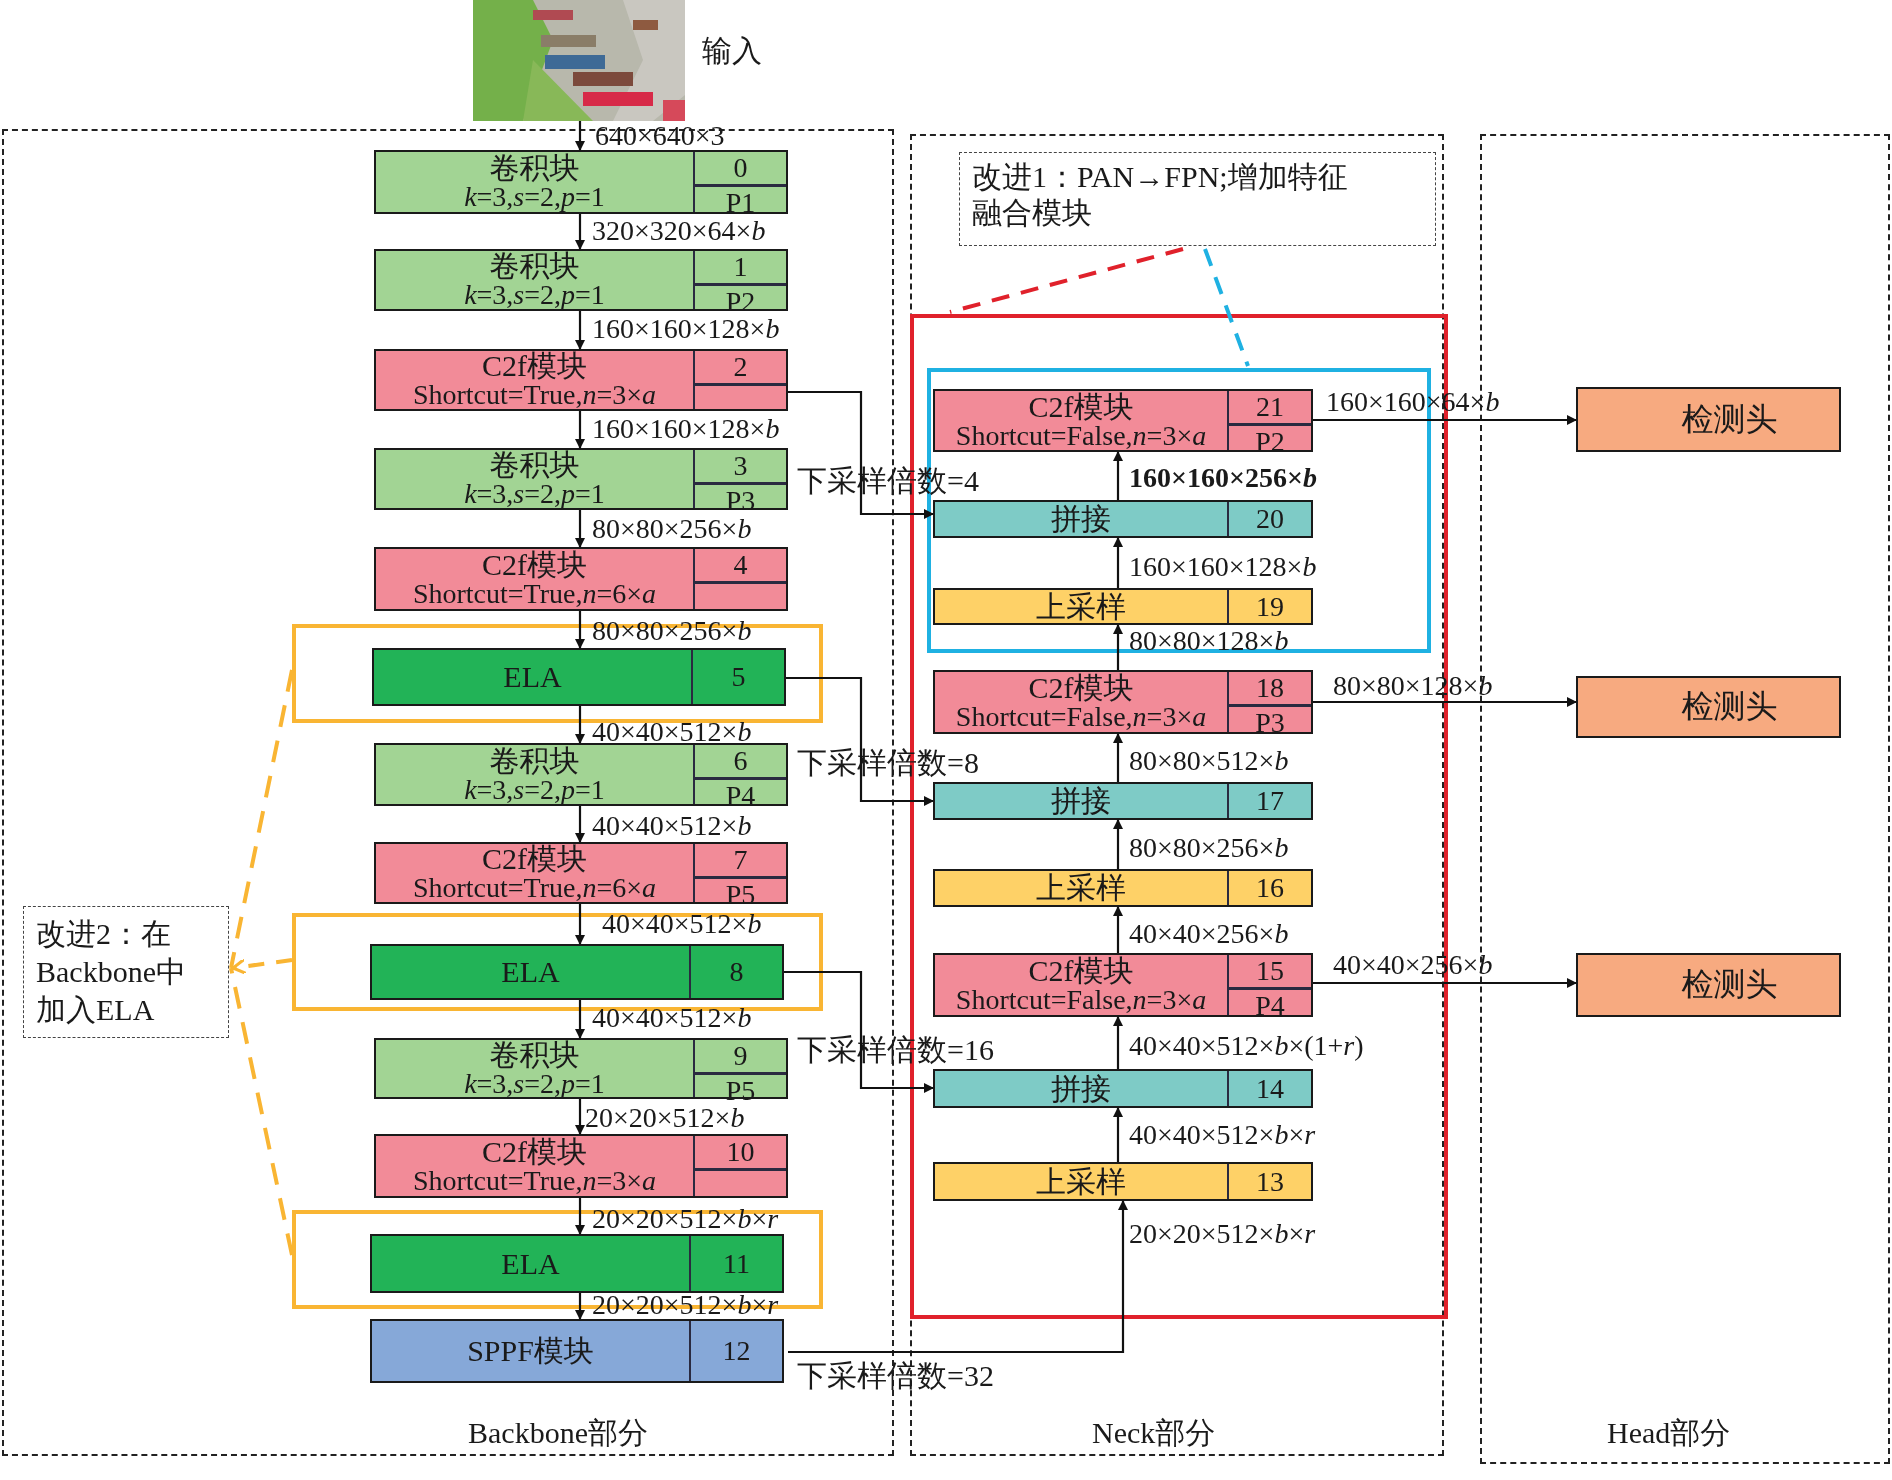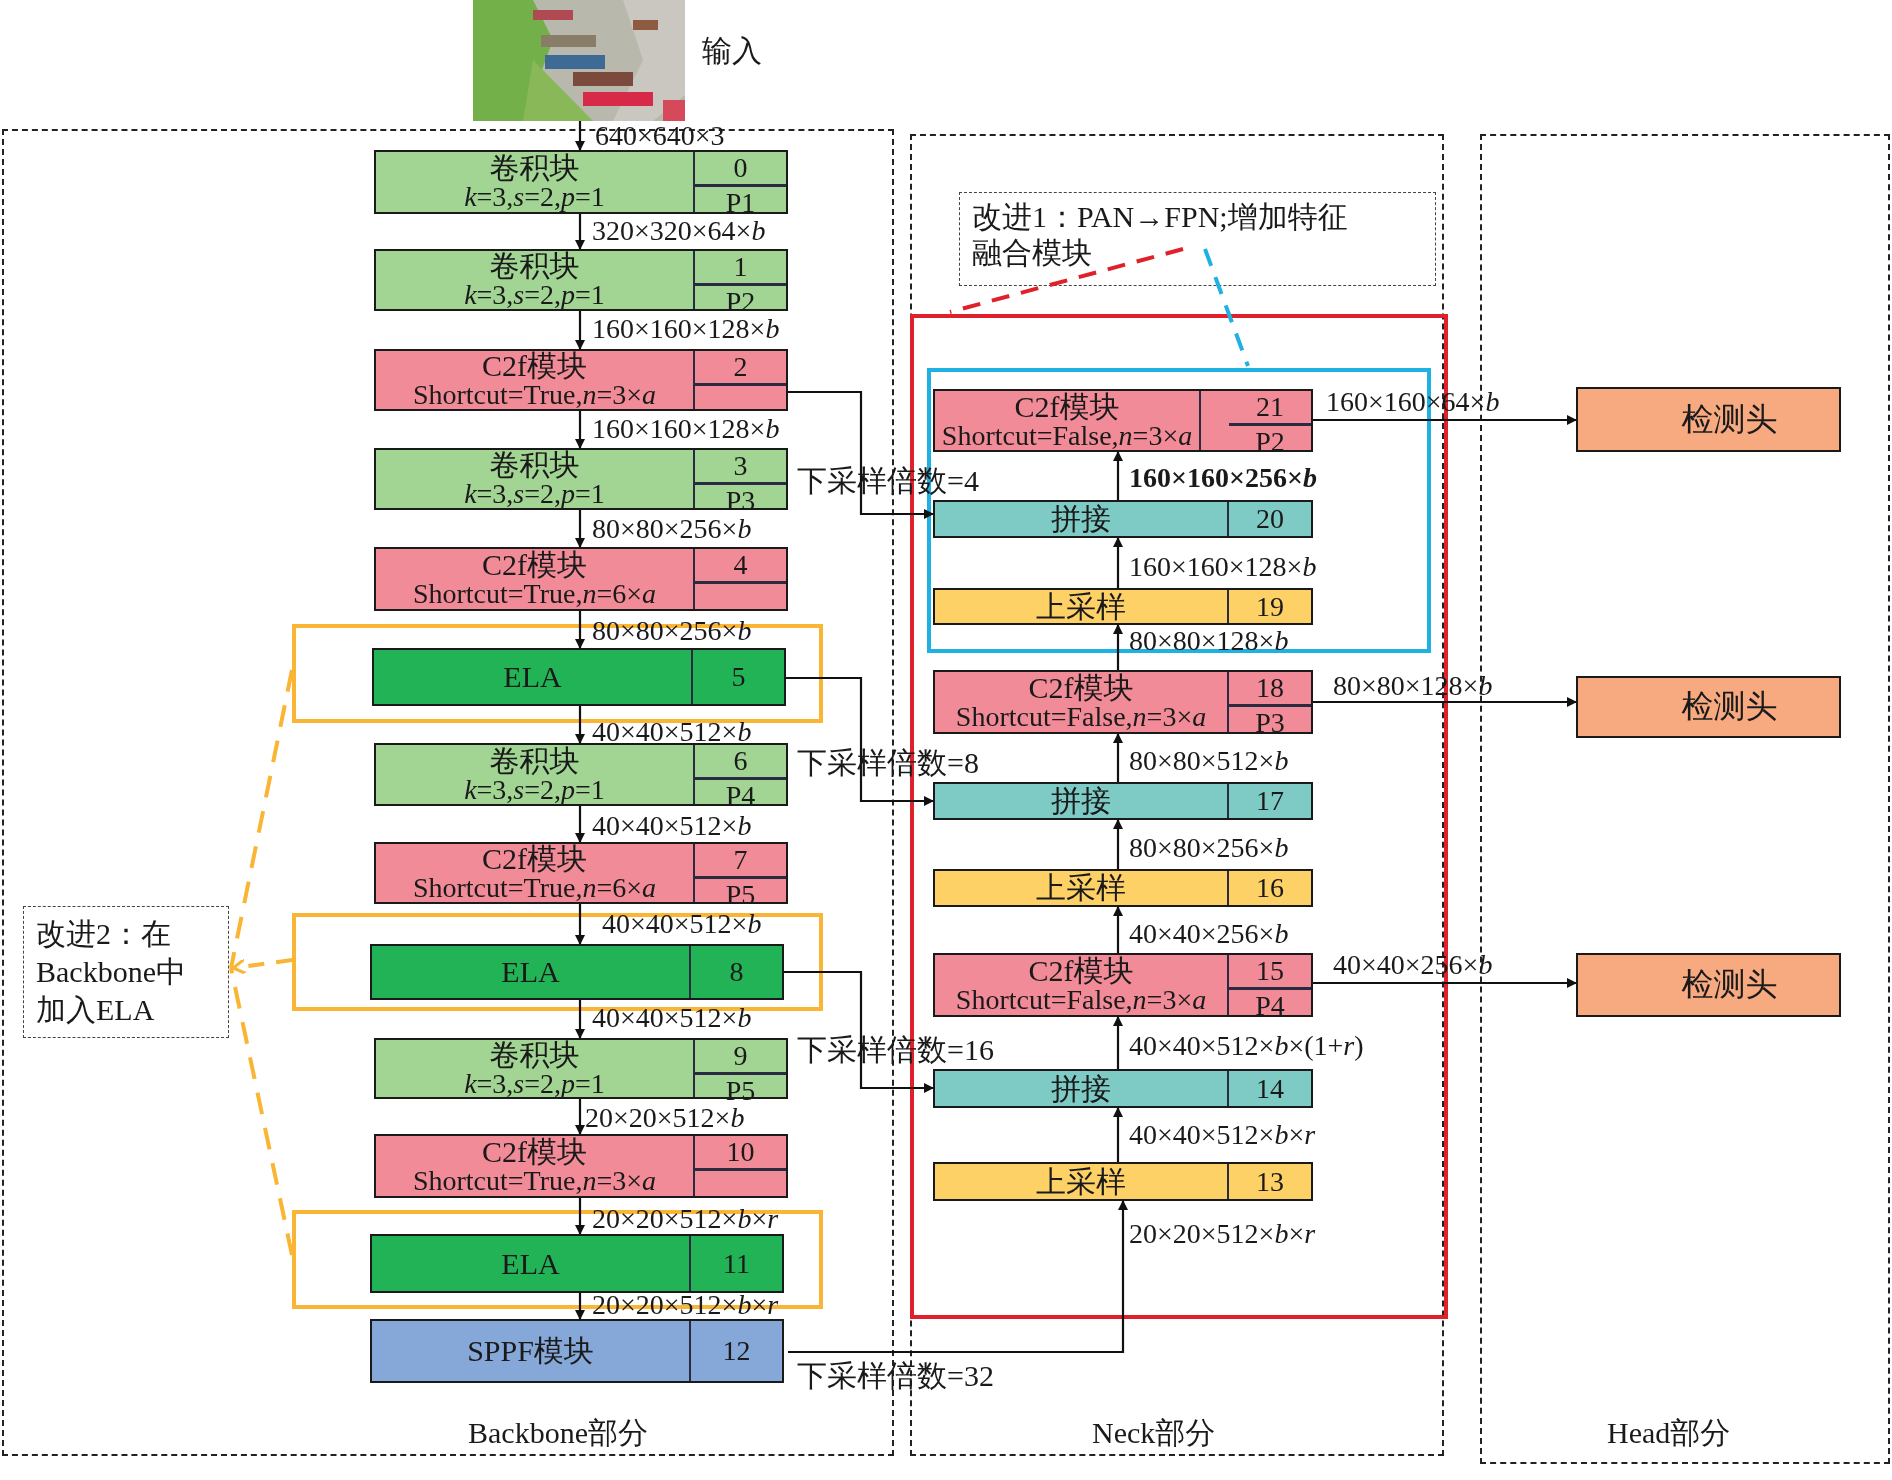--- a/index.html
+++ b/index.html
@@ -57,21 +57,21 @@
   </div>
   <div class="lbl" style="left:702px;top:36px;">输入</div>
 
   <div class="abs" style="left:910px;top:314px;width:538px;height:1005px;border:4px solid #e0212b;"></div>
   <div class="abs" style="left:927px;top:368px;width:504px;height:285px;border:4px solid #1fb1e2;"></div>
 
   <div class="abs" style="left:292px;top:624px;width:531px;height:99px;border:4px solid #f9b533;"></div>
   <div class="abs" style="left:292px;top:913px;width:531px;height:98px;border:4px solid #f9b533;"></div>
   <div class="abs" style="left:292px;top:1210px;width:531px;height:99px;border:4px solid #f9b533;"></div>
 
-  <div class="abs note" style="left:959px;top:152px;width:477px;height:94px;margin-top:40px;">
+  <div class="abs note" style="left:959px;top:152px;width:477px;height:94px;">
     <div>改进1：PAN→FPN;增加特征</div>
     <div>融合模块</div>
   </div>
   <div class="abs note" style="left:23px;top:906px;width:206px;height:132px;padding:8px 12px;line-height:38px;">
     <div>改进2：在</div>
     <div>Backbone中</div>
     <div>加入ELA</div>
   </div>
 
   <div id="bb-blocks" class="backbone">
@@ -197,21 +197,21 @@
           <div class="cell">12</div>
         </div>
       </div>
     </div>
   <div id="neck-blocks" class="neck">
       <div class="abs block" style="left: 933px; top: 389px; width: 380px; height: 63px; background: rgb(242, 139, 152);">
         <div class="main">
           <div class="t1">C2f模块</div>
           <div class="t2">Shortcut=False,<i>n</i>=3×<i>a</i></div>
         </div>
-        <div class="side" style="width: 82px; padding-left: 28px;">
+        <div class="side" style="width: 82px;">
           <div class="cell">21</div>
           <div class="cell">P2</div>
         </div>
       </div>
       <div class="abs block" style="left: 933px; top: 500px; width: 380px; height: 38px; background: rgb(126, 203, 198);">
         <div class="main">
           <div class="single">拼接</div>
         </div>
         <div class="side" style="width: 82px;">
           <div class="cell">20</div>

